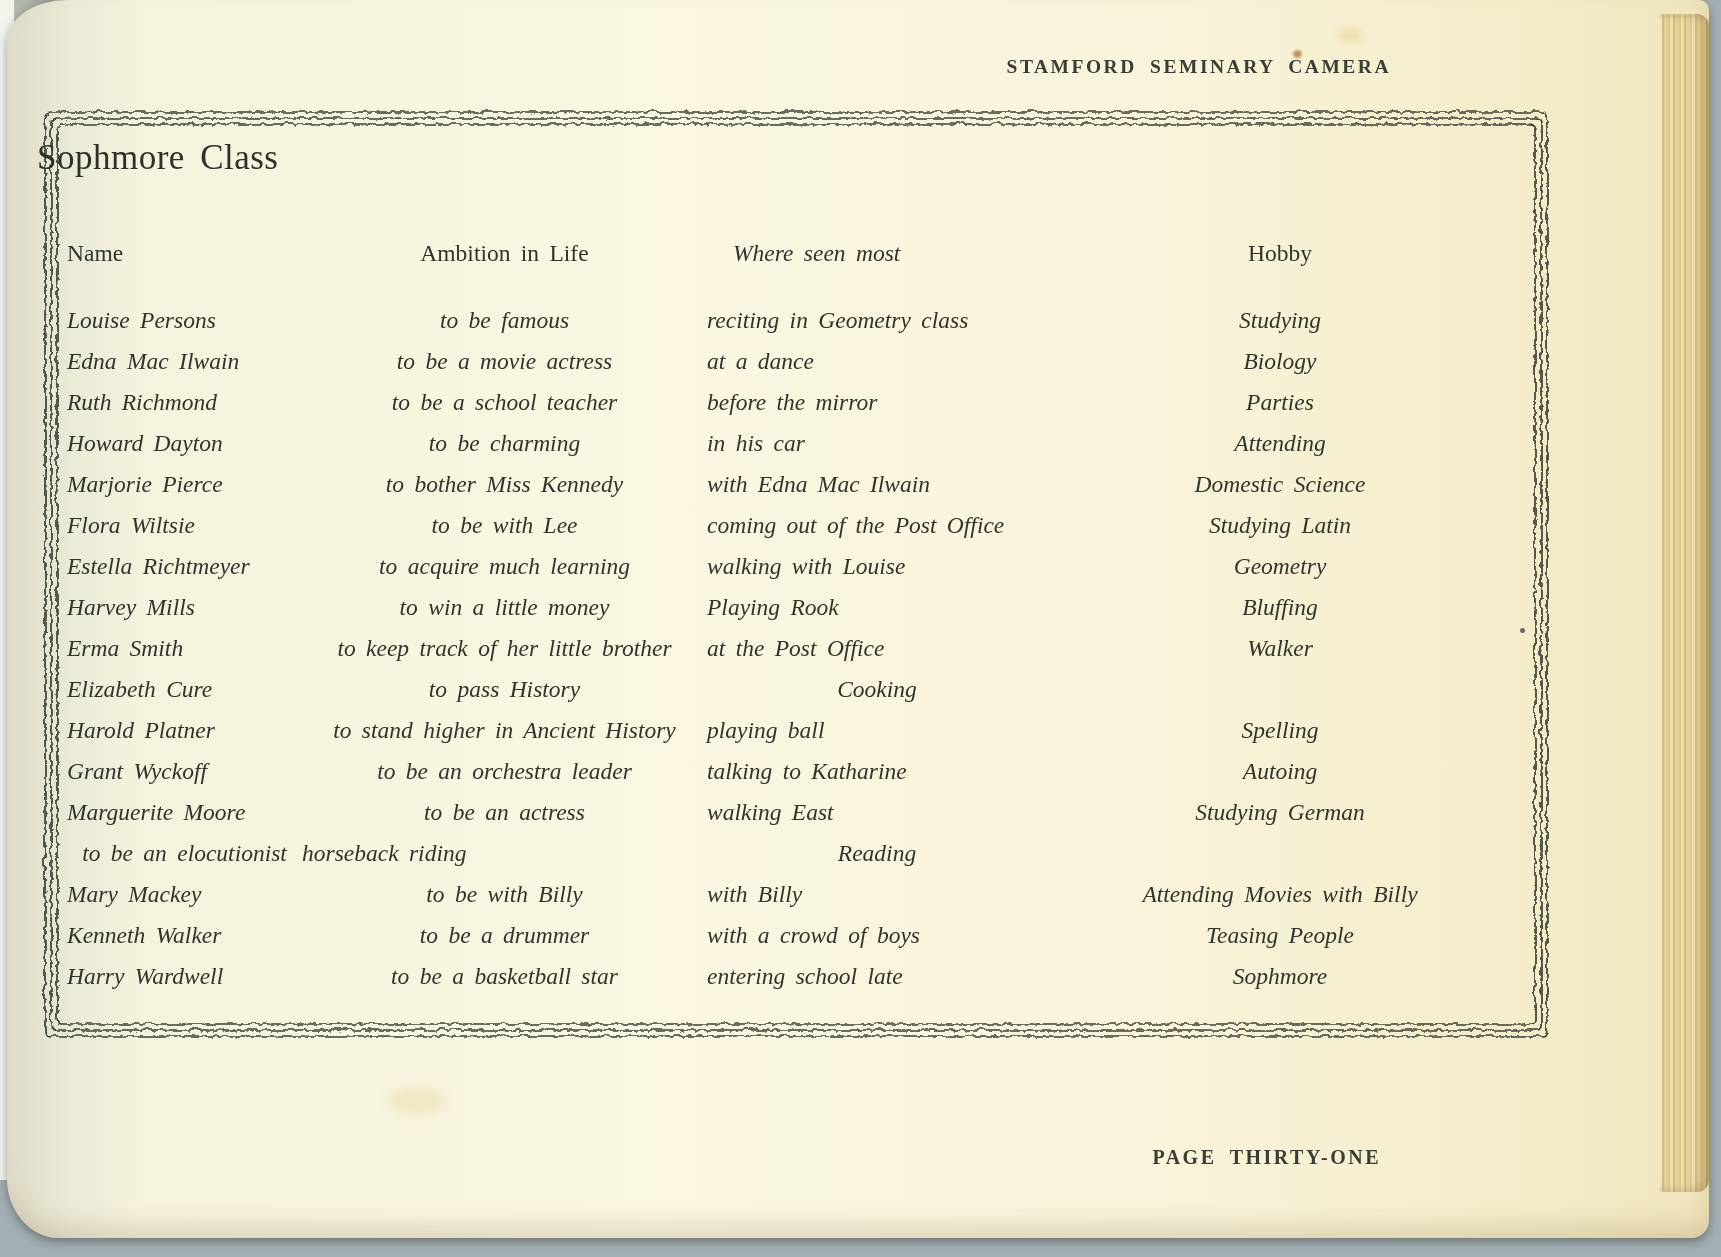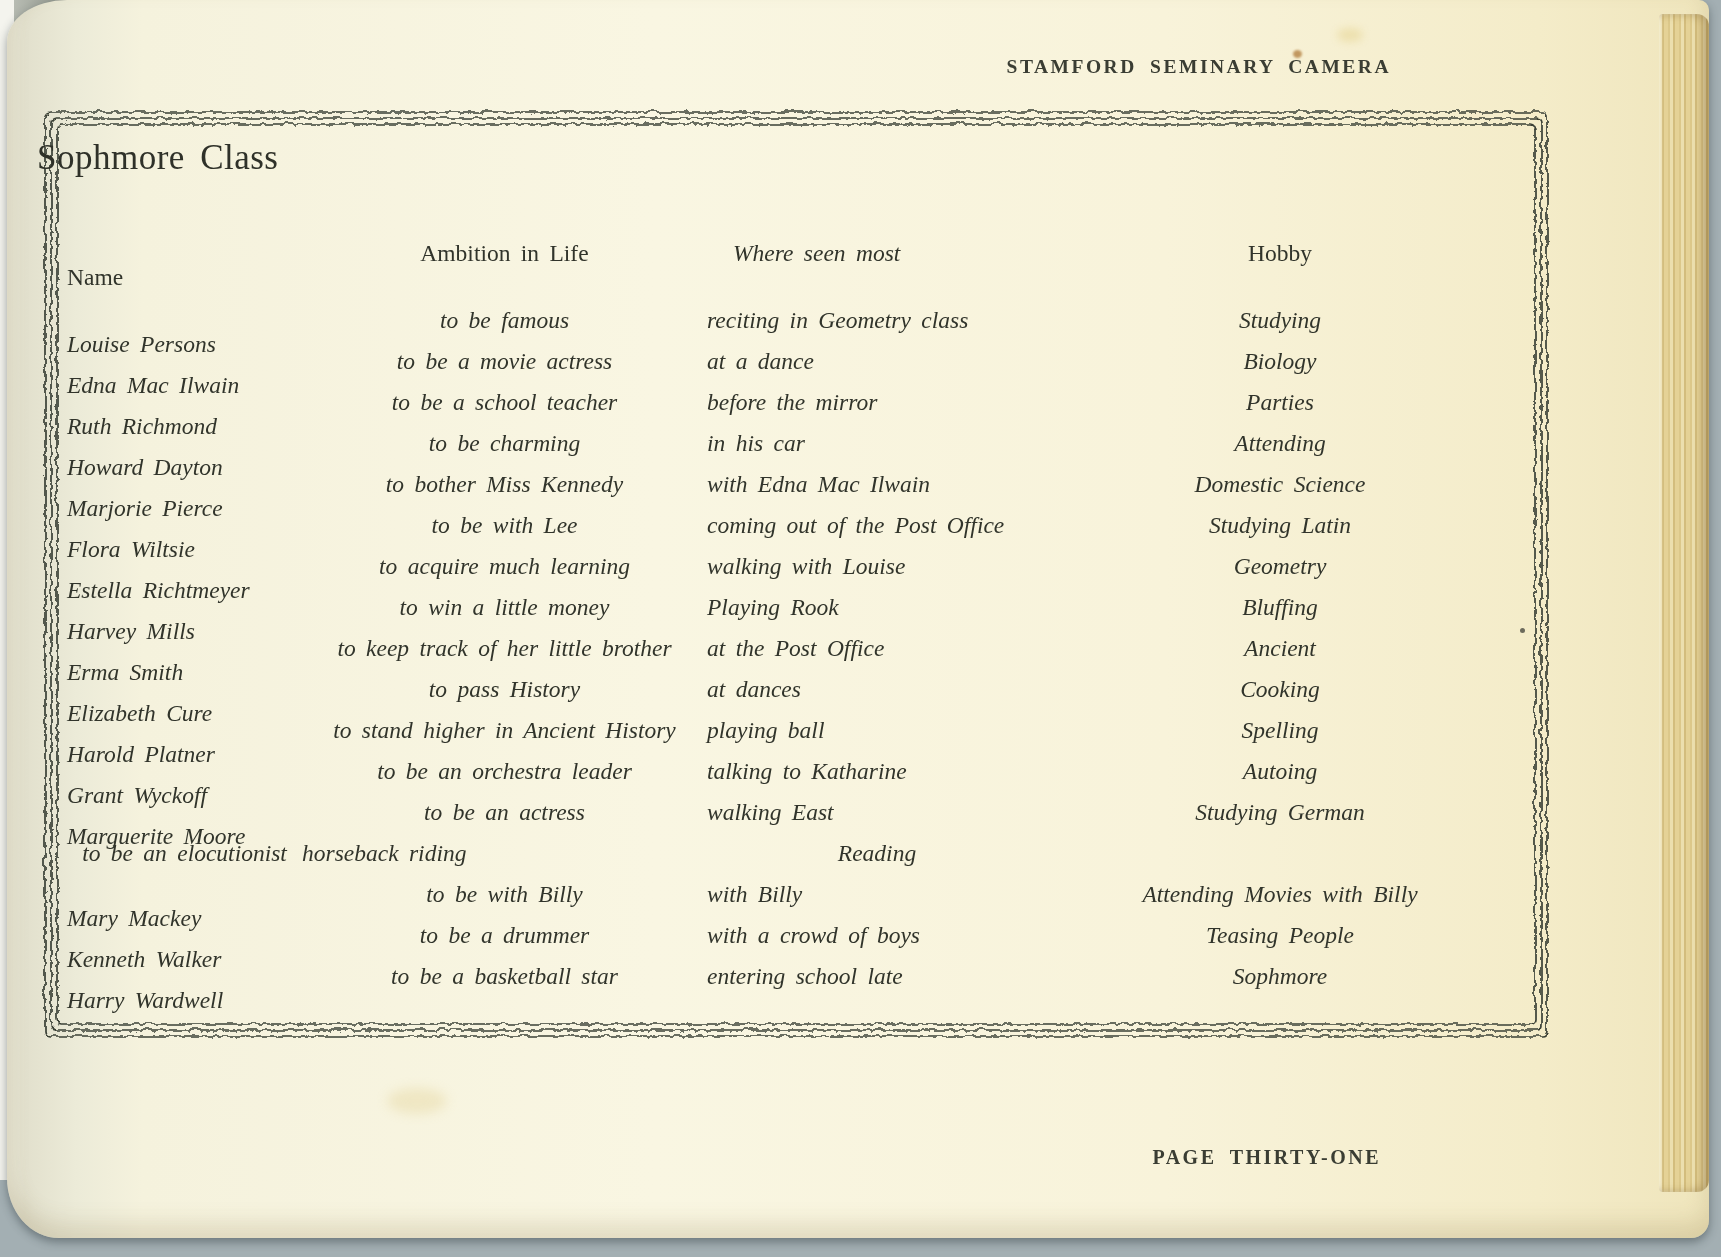--- a/index.html
+++ b/index.html
@@ -73,21 +73,21 @@
   .head-row {
     position:absolute; top:134px; left:0; right:40px;
     font-size:24.5px; color:#31342b; word-spacing:5px;
   }
   .rows { position:absolute; top:196px; left:0; right:40px;font-style:italic; }
   .row { height:41px; }
   .cell {
     font-size:23.5px; line-height:41px; color:#31342b;
     white-space:nowrap; word-spacing:4.5px;
   }
-  .c-name  { text-align:left;margin-top:24px; }
+  .c-name  { text-align:left; }
   .c-amb   { text-align:center; }
   .c-where { text-align:left; }
   .c-hobby { text-align:center; }
   .head-row .c-where { padding-left:26px;font-style:italic; }
   .head-row .cell { line-height:30px; }
 </style>
 </head>
 <body>
 
 <div class="corner-tl"></div>
@@ -166,26 +166,25 @@
         <div class="cols row">
           <div class="cell c-name">Harvey Mills</div>
           <div class="cell c-amb">to win a little money</div>
           <div class="cell c-where">Playing Rook</div>
           <div class="cell c-hobby">Bluffing</div>
         </div>
         <div class="cols row">
           <div class="cell c-name">Erma Smith</div>
           <div class="cell c-amb">to keep track of her little brother</div>
           <div class="cell c-where">at the Post Office</div>
-          <div class="cell c-hobby">Ancient</div>
+          <div class="cell c-hobby">Walker</div>
         </div>
         <div class="cols row">
           <div class="cell c-name">Elizabeth Cure</div>
           <div class="cell c-amb">to pass History</div>
-          <div class="cell c-where">at dances</div>
           <div class="cell c-hobby">Cooking</div>
         </div>
         <div class="cols row">
           <div class="cell c-name">Harold Platner</div>
           <div class="cell c-amb">to stand higher in Ancient History</div>
           <div class="cell c-where">playing ball</div>
           <div class="cell c-hobby">Spelling</div>
         </div>
         <div class="cols row">
           <div class="cell c-name">Grant Wyckoff</div>

